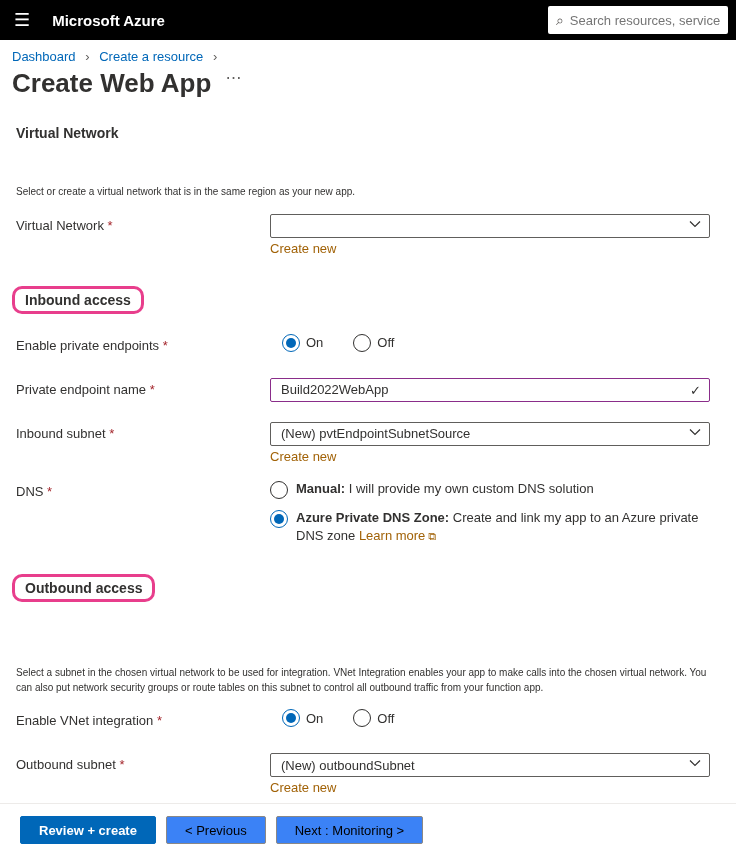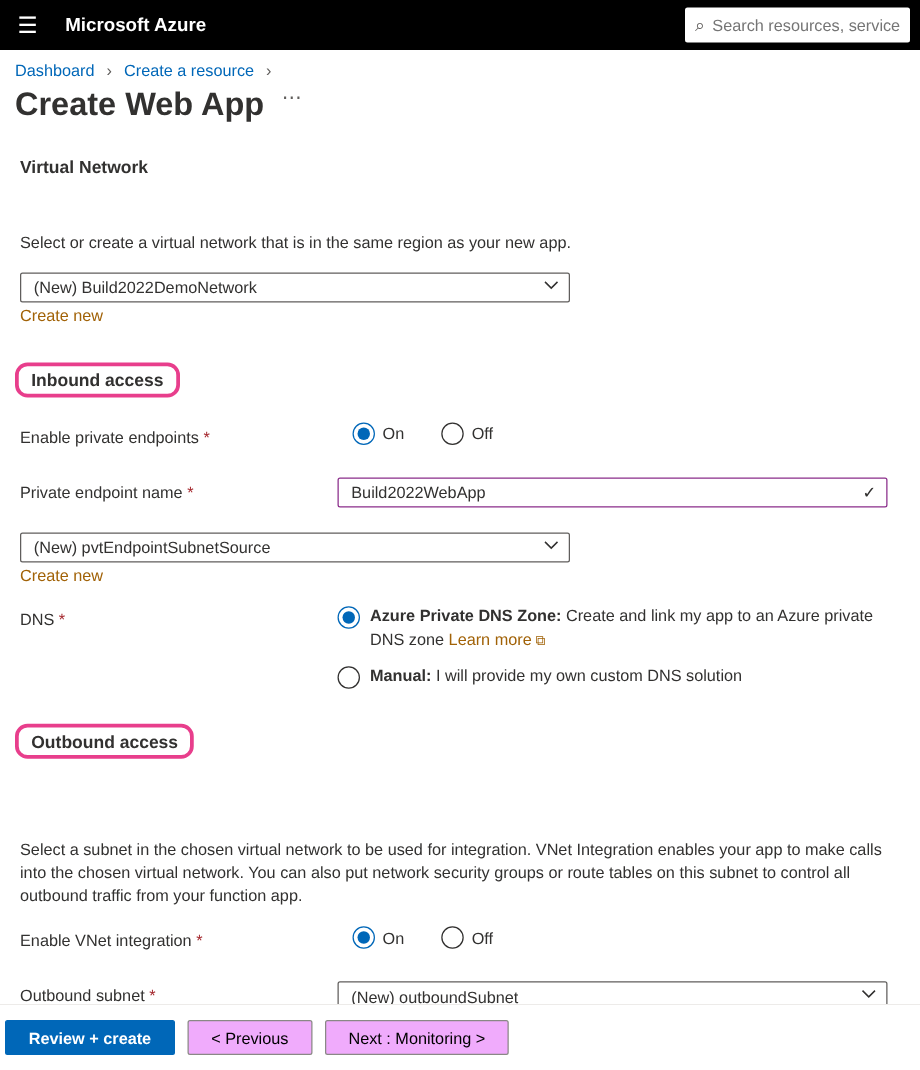--- a/index.html
+++ b/index.html
@@ -41,21 +41,21 @@
       padding: 9px 12px 0 12px;
       font-size: 13px;
     }
     .breadcrumbs a { color: #0067b8; text-decoration: none; cursor: pointer; }
     .breadcrumbs .chev { color: #605e5c; padding: 0 6px; }
     .page-title-row { display: flex; gap: 10px; padding: 4px 12px 18px 12px; }
     h1.page-title { font-size: 26px; font-weight: 600; color: #323130; }
     .ellipsis-btn { font-size: 16px; color: #605e5c; cursor: pointer; padding: 0 4px; }
     .content { padding: 0 16px 90px 16px; }
     .section-heading { font-size: 14px; font-weight: 600; margin: 8px 0 6px 0; color: #323130;}
-    .section-desc { font-size: 13px; color: #323130; line-height: 1.45; margin-bottom: 14px; margin-top: 44px; }
+    .section-desc { font-size: 10px; color: #323130; line-height: 1.45; margin-bottom: 14px; margin-top: 44px; }
     .highlight-box {
       display: inline-block;
       border: 3px solid #e83e8c;
       border-radius: 10px;
       padding: 3px 10px;
       margin: 14px 0 20px -4px;
     }
     .highlight-box .section-heading { margin: 0; }
     .form-row { display: flex; align-items: flex-start; margin-bottom: 4px; min-height: 28px; }
     .form-label { width: 254px; flex: 0 0 254px; padding-top: 4px; font-size: 13px; color: #323130; }
@@ -115,27 +115,27 @@
     .radio-block { display: flex; gap: 8px; margin-bottom: 10px; align-items: flex-start; cursor: pointer;}
     .radio-block .txt { line-height: 1.45; font-size: 13px; }
     .radio-block .txt strong { font-weight: 600; }
     .ext-icon { font-size: 11px; margin-left: 3px; }
     .footer {
       position: fixed;
       bottom: 0; left: 0;
       width: 736px;
       background: #fff;
       border-top: 1px solid #edebe9;
-      padding: 12px 4px;
+      padding: 12px 20px;
       display: flex; gap: 10px;
     }
     .btn {
       height: 28px; padding: 0 18px;
       border: 1px solid #8a8886;
-      background: #f0abfc;
+      background: #3b82f6;
       font-size: 13px;
       cursor: pointer;
       border-radius: 2px;
     }
     .btn.primary {
       background: #0067b8; border-color: #0067b8; color: #fff; font-weight: 600;
     }
     svg.chev-down-svg { width: 12px; height: 12px; }
   </style>
 </head>
@@ -163,23 +163,25 @@
   <span class="ellipsis-btn">⋯</span>
 </div>
 
 <div class="content">
 
   
   <div class="section-heading">Virtual Network</div>
   <div class="section-desc">Select or create a virtual network that is in the same region as your new app.</div>
 
   <div class="form-row">
+    <div class="form-label">
+      <span>Virtual Network</span> <span class="req">*</span>
+    </div>
     <div class="form-field">
       <div class="select-like">
-        <span>(New) Build2022DemoNetwork</span>
         <span class="chev-down">
           <svg class="chev-down-svg" viewBox="0 0 12 12">
               <path d="M1 3 L6 8 L11 3" stroke="#323130" stroke-width="1.2" fill="none"></path>
             </svg>
         </span>
       </div>
       <a class="link sub-link">Create new</a>
     </div>
   </div>
 
@@ -216,48 +218,51 @@
       <div class="text-input">
         <span>Build2022WebApp</span>
         <span class="check">✓</span>
       </div>
     </div>
   </div>
 
   <div style="height:12px"></div>
 
   <div class="form-row">
+    <div class="form-label">
+      <span>Inbound subnet</span> <span class="req">*</span>
+    </div>
     <div class="form-field">
       <div class="select-like">
         <span>(New) pvtEndpointSubnetSource</span>
         <span class="chev-down">
           <svg class="chev-down-svg" viewBox="0 0 12 12">
               <path d="M1 3 L6 8 L11 3" stroke="#323130" stroke-width="1.2" fill="none"></path>
             </svg>
         </span>
       </div>
       <a class="link sub-link">Create new</a>
     </div>
   </div>
 
   <div class="form-row" style="align-items:flex-start;">
     <div class="form-label">
       <span>DNS</span> <span class="req">*</span>
     </div>
     <div class="form-field" style="max-width:440px;">
       <div class="radio-block">
+        <span class="radio-circle" style="margin-top:1px;"></span>
+        <span class="txt">
+          <strong>Manual:</strong><span> I will provide my own custom DNS solution</span>
+        </span>
+      </div>
+      <div class="radio-block">
         <span class="radio-circle selected" style="margin-top:1px;"></span>
         <span class="txt">
           <strong>Azure Private DNS Zone:</strong><span> Create and link my app to an Azure private DNS zone </span><a class="link"><span>Learn more</span><span class="ext-icon">⧉</span></a>
-        </span>
-      </div>
-      <div class="radio-block">
-        <span class="radio-circle" style="margin-top:1px;"></span>
-        <span class="txt">
-          <strong>Manual:</strong><span> I will provide my own custom DNS solution</span>
         </span>
       </div>
     </div>
   </div>
 
   
   <div class="highlight-box">
     <div class="section-heading">Outbound access</div>
   </div>
   <div class="section-desc">Select a subnet in the chosen virtual network to be used for integration. VNet Integration enables your app to make calls into the chosen virtual network. You can also put network security groups or route tables on this subnet to control all outbound traffic from your function app.</div>

